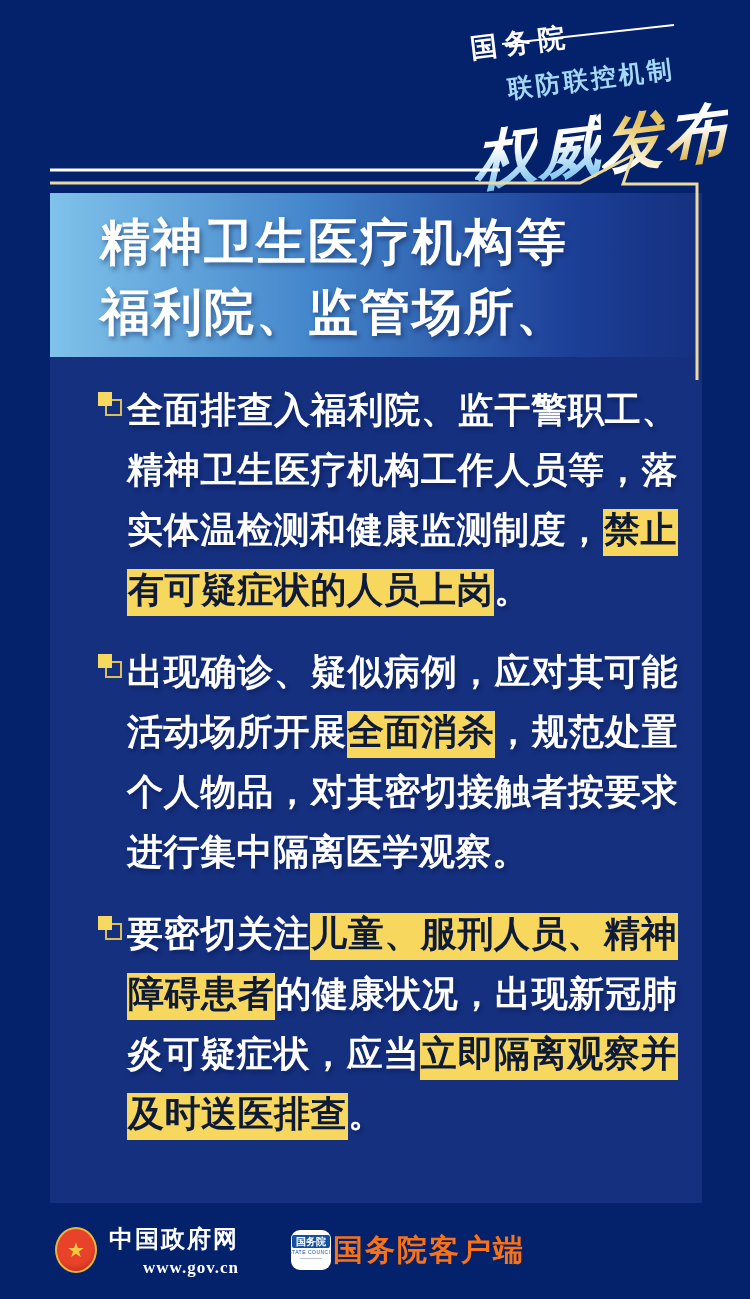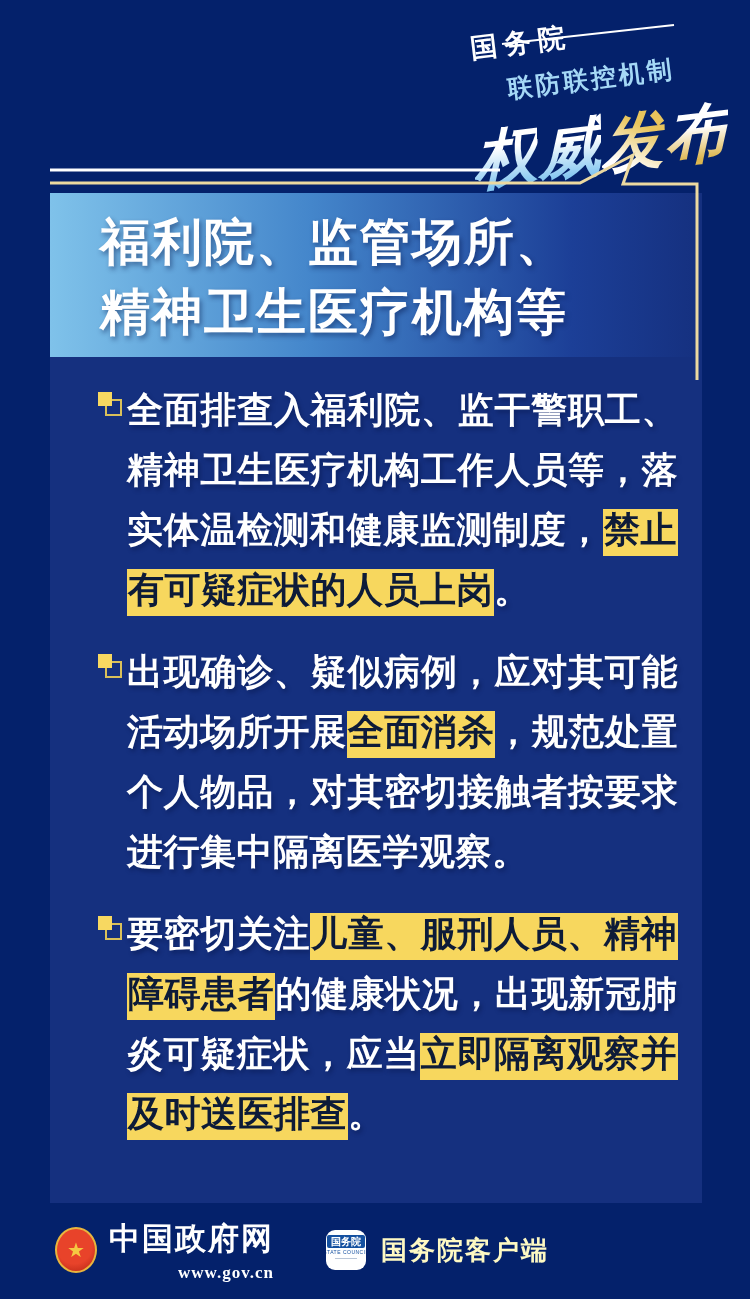--- a/index.html
+++ b/index.html
@@ -86,54 +86,54 @@
   .emblem{
     width:42px;height:46px;flex:0 0 auto;
     border-radius:50%;
     background:radial-gradient(circle at 45% 40%,#e8432a 55%,#b72515 95%);
     border:2px solid #e9b53d;
     box-sizing:border-box;
     display:flex;align-items:center;justify-content:center;
     color:#f5c842;font-size:20px;line-height:1;
   }
   .gov-text{margin-left:12px;color:#fff;}
-  .gov-name{font-size:31px;font-weight:700;letter-spacing:2px;}
+  .gov-name{font-size:24px;font-weight:700;letter-spacing:2px;}
   .gov-url{font-size:17px;font-weight:700;letter-spacing:1px;margin-top:3px;font-family:"Liberation Serif","DejaVu Serif",serif;text-align:right;}
   .app-icon{
     margin-left:52px;flex:0 0 auto;
     width:40px;height:40px;border-radius:9px;background:#ffffff;
     display:flex;flex-direction:column;align-items:center;
     overflow:hidden;box-sizing:border-box;padding-top:5px;
   }
   .app-band{
     background:#1450a0;color:#ffffff;font-size:10px;font-weight:700;
     line-height:13px;padding:0 4px;border-radius:2px;white-space:nowrap;
   }
   .app-sub{color:#1450a0;font-size:5px;letter-spacing:0.5px;margin-top:1px;white-space:nowrap;}
   .app-lines{width:22px;border-top:1px solid #b9c6d8;margin-top:3px;}
-  .app-name{margin-left:15px;color:#fef9c3;font-size:26px;font-weight:700;letter-spacing:2px;}
+  .app-name{margin-left:2px;color:#f97316;font-size:30px;font-weight:700;letter-spacing:2px;}
 </style>
 </head>
 <body>
 
 <div class="poster">
 
   <div class="logo-block">
     <div class="logo-line1">国务院</div>
     <div class="logo-line2">联防联控机制</div>
     <div class="logo-main">
       <span class="lm-c1">权</span><span class="lm-c2">威</span><span class="lm-c3">发</span><span class="lm-c4">布</span>
     </div>
   </div>
 
   <div class="panel">
     <div class="title-block">
       <div class="title-text">
+        <div>精神卫生医疗机构等</div>
         <div>福利院、监管场所、</div>
-        <div>精神卫生医疗机构等</div>
       </div>
     </div>
 
     <div class="bullets">
       <div class="bullet">
         <span class="marker">
             <span class="m-outline"></span>
             <span class="m-solid"></span>
           </span>
         <span class="bullet-text"><span>全面排查入福利院、监干警职工、精神卫生医疗机构工作人员等，落实体温检测和健康监测制度，</span><span class="hl">禁止有可疑症状的人员上岗</span><span>。</span></span>

